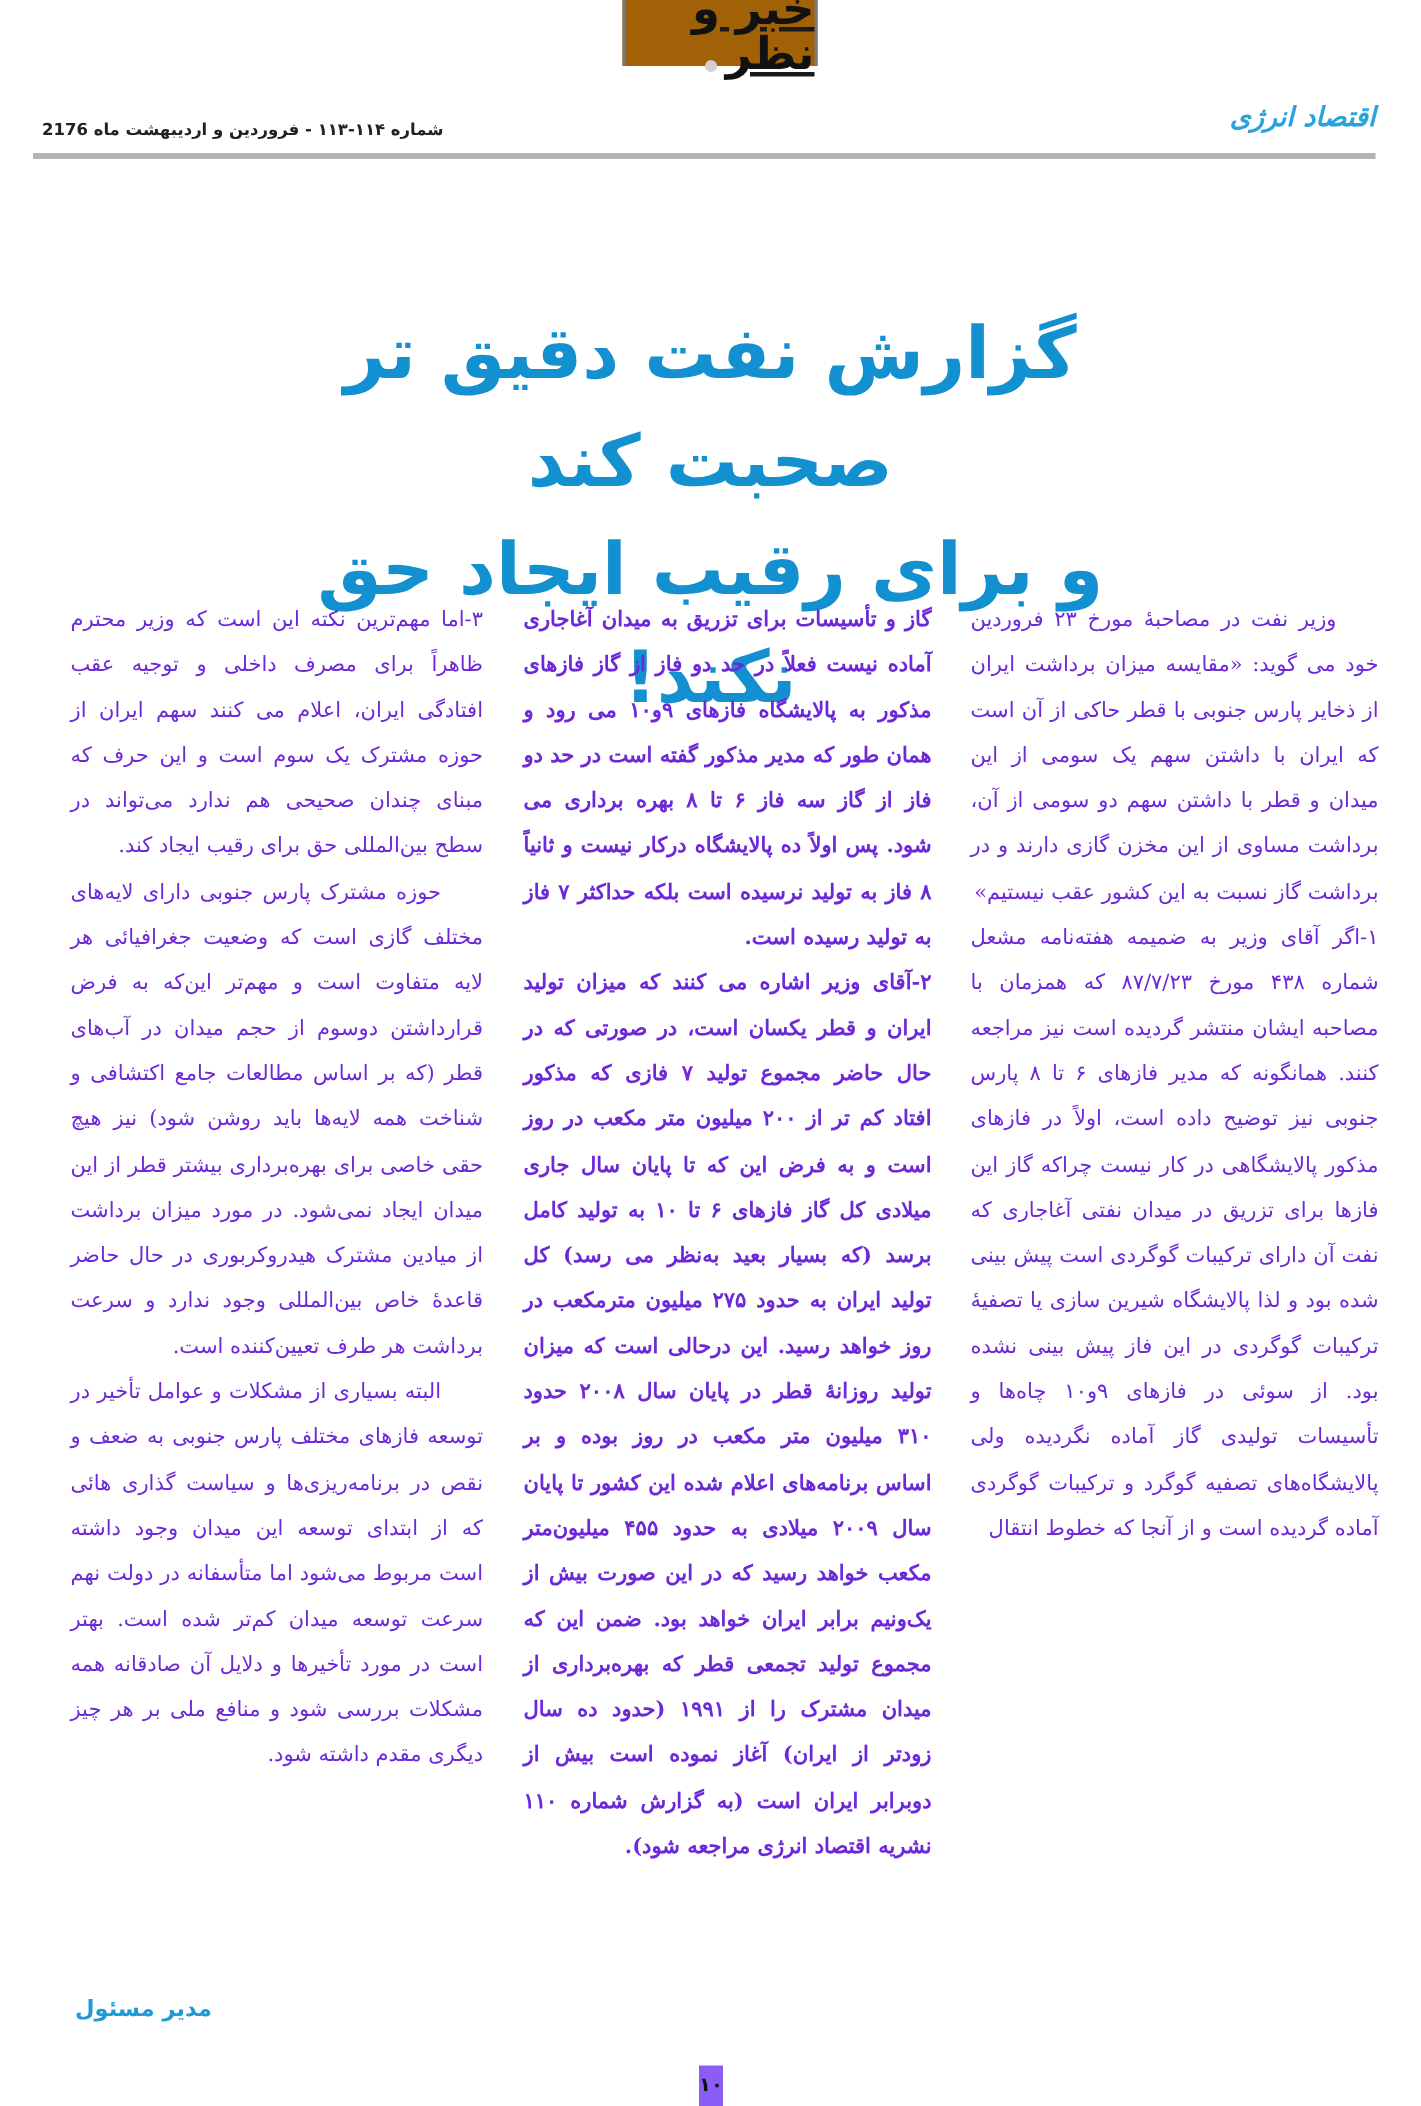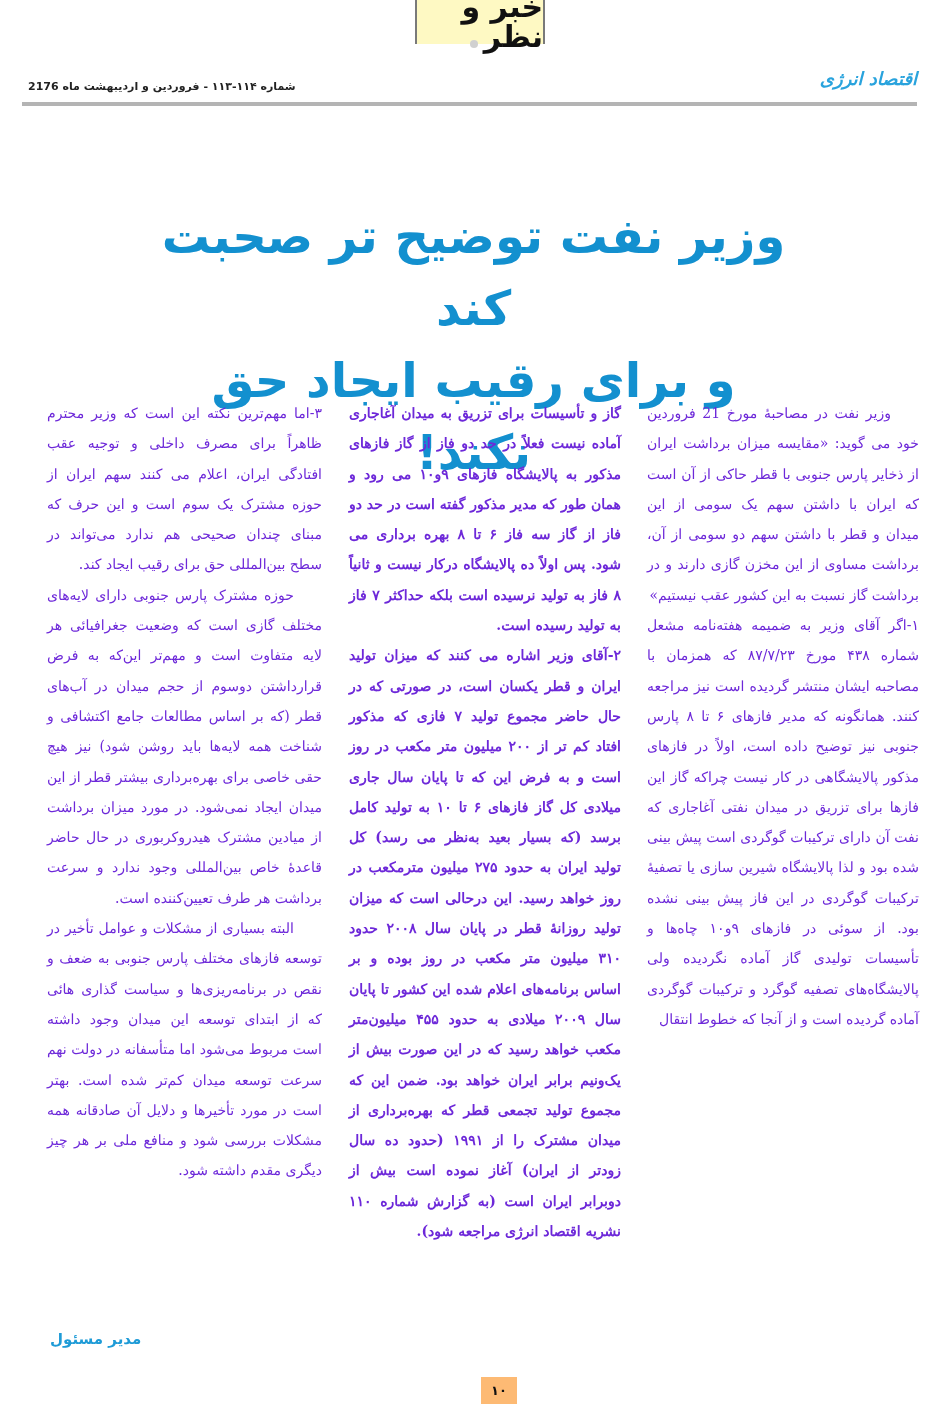--- a/index.html
+++ b/index.html
@@ -1,22 +1,22 @@
 <!DOCTYPE html>
 <html><head>
 <meta charset="utf-8">
 <style>
   * { box-sizing: border-box; margin: 0; padding: 0; }
   html, body { width: 947px; height: 1404px; background: #ffffff; overflow: hidden; }
   body { position: relative; font-family: "DejaVu Sans", sans-serif; color: #1a1a1a; }
 
   .section-badge {
     position: absolute; left: 415px; top: 0; width: 130px; height: 44px;
-    background: #fef9c3; border-left: 2px solid #7a7a7a; border-right: 2px solid #7a7a7a;
-    display: flex; align-items: center; justify-content: center;
+    background: #a16207; border-left: 2px solid #7a7a7a; border-right: 2px solid #7a7a7a;
+    display: flex; align-items: center; justify-content: center; text-decoration: underline;
   }
   .section-badge span {
     font-family: "DejaVu Sans", sans-serif; font-weight: bold; font-size: 30px;
     color: #111; direction: rtl; letter-spacing: -1px; line-height: 1;
   }
   .badge-dot { position: absolute; left: 470px; top: 40px; width: 8px; height: 8px; border-radius: 50%; background: #d0d0d0; }
   .header-rule { position: absolute; left: 22px; right: 30px; top: 102px; height: 4px; background: #b4b4b4; }
   .issue-info {
     position: absolute; left: 28px; top: 80px; direction: rtl;
     font-family: "DejaVu Sans", sans-serif; font-weight: bold; font-size: 11px; color: #222;
@@ -43,45 +43,45 @@
   .col p.indent { text-indent: 28px; }
   .col-1 { right: 0; width: 272px; }
   .col-2 { right: 298px; width: 272px; font-weight: bold; }
   .col-3 { right: 597px; width: 275px; }
   .signature {
     position: absolute; left: 50px; top: 1330px; direction: rtl;
     font-family: "DejaVu Sans", sans-serif; font-weight: bold; font-size: 15px; color: #1e9bd7;
   }
 
   .page-number {
-    position: absolute; left: 466px; top: 1377px; width: 36px; height: 27px;
-    background: #fdba74; display: flex; align-items: center; justify-content: center;
-    font-family: "DejaVu Sans", sans-serif; font-weight: bold; font-size: 13px; color: #111; margin-left: 15px;
+    position: absolute; left: 466px; top: 1377px; width: 16px; height: 27px;
+    background: #8b5cf6; display: flex; align-items: center; justify-content: center;
+    font-family: "DejaVu Sans", sans-serif; font-weight: bold; font-size: 13px; color: #111;
   }
 </style>
 </head>
 <body>
 
 <div class="section-badge">
   <span>خبر و نظر</span>
 </div>
 <div class="badge-dot"></div>
 
 <div class="issue-info">شماره ۱۱۴-۱۱۳ - فروردین و اردیبهشت ماه 2176</div>
 <div class="masthead-logo">اقتصاد انرژی</div>
 <div class="header-rule"></div>
 
 <div class="headline">
-  <div>وزیر نفت توضیح تر صحبت کند</div>
+  <div>گزارش نفت دقیق تر صحبت کند</div>
   <div>و برای رقیب ایجاد حق نکند!</div>
 </div>
 
 <div class="columns">
   <div class="col col-1">
-    <p class="indent">وزیر نفت در مصاحبهٔ مورخ 21 فروردین خود می گوید: «مقایسه میزان برداشت ایران از ذخایر پارس جنوبی با قطر حاکی از آن است که ایران با داشتن سهم یک سومی از این میدان و قطر با داشتن سهم دو سومی از آن، برداشت مساوی از این مخزن گازی دارند و در برداشت گاز نسبت به این کشور عقب نیستیم»</p>
+    <p class="indent">وزیر نفت در مصاحبهٔ مورخ ۲۳ فروردین خود می گوید: «مقایسه میزان برداشت ایران از ذخایر پارس جنوبی با قطر حاکی از آن است که ایران با داشتن سهم یک سومی از این میدان و قطر با داشتن سهم دو سومی از آن، برداشت مساوی از این مخزن گازی دارند و در برداشت گاز نسبت به این کشور عقب نیستیم»</p>
     <p>۱-اگر آقای وزیر به ضمیمه هفته‌نامه مشعل شماره ۴۳۸ مورخ ۸۷/۷/۲۳ که همزمان با مصاحبه ایشان منتشر گردیده است نیز مراجعه کنند. همانگونه که مدیر فازهای ۶ تا ۸ پارس جنوبی نیز توضیح داده است، اولاً در فازهای مذکور پالایشگاهی در کار نیست چراکه گاز این فازها برای تزریق در میدان نفتی آغاجاری که نفت آن دارای ترکیبات گوگردی است پیش بینی شده بود و لذا پالایشگاه شیرین سازی یا تصفیهٔ ترکیبات گوگردی در این فاز پیش بینی نشده بود. از سوئی در فازهای ۹و۱۰ چاه‌ها و تأسیسات تولیدی گاز آماده نگردیده ولی پالایشگاه‌های تصفیه گوگرد و ترکیبات گوگردی آماده گردیده است و از آنجا که خطوط انتقال</p>
   </div>
   <div class="col col-2">
     <p>گاز و تأسیسات برای تزریق به میدان آغاجاری آماده نیست فعلاً در حد دو فاز از گاز فازهای مذکور به پالایشگاه فازهای ۹و۱۰ می رود و همان طور که مدیر مذکور گفته است در حد دو فاز از گاز سه فاز ۶ تا ۸ بهره برداری می شود. پس اولاً ده پالایشگاه درکار نیست و ثانیاً ۸ فاز به تولید نرسیده است بلکه حداکثر ۷ فاز به تولید رسیده است.</p>
     <p>۲-آقای وزیر اشاره می کنند که میزان تولید ایران و قطر یکسان است، در صورتی که در حال حاضر مجموع تولید ۷ فازی که مذکور افتاد کم تر از ۲۰۰ میلیون متر مکعب در روز است و به فرض این که تا پایان سال جاری میلادی کل گاز فازهای ۶ تا ۱۰ به تولید کامل برسد (که بسیار بعید به‌نظر می رسد) کل تولید ایران به حدود ۲۷۵ میلیون مترمکعب در روز خواهد رسید. این درحالی است که میزان تولید روزانهٔ قطر در پایان سال ۲۰۰۸ حدود ۳۱۰ میلیون متر مکعب در روز بوده و بر اساس برنامه‌های اعلام شده این کشور تا پایان سال ۲۰۰۹ میلادی به حدود ۴۵۵ میلیون‌متر مکعب خواهد رسید که در این صورت بیش از یک‌ونیم برابر ایران خواهد بود. ضمن این که مجموع تولید تجمعی قطر که بهره‌برداری از میدان مشترک را از ۱۹۹۱ (حدود ده سال زودتر از ایران) آغاز نموده است بیش از دوبرابر ایران است (به گزارش شماره ۱۱۰ نشریه اقتصاد انرژی مراجعه شود).</p>
   </div>
   <div class="col col-3">
     <p>۳-اما مهم‌ترین نکته این است که وزیر محترم ظاهراً برای مصرف داخلی و توجیه عقب افتادگی ایران، اعلام می کنند سهم ایران از حوزه مشترک یک سوم است و این حرف که مبنای چندان صحیحی هم ندارد می‌تواند در سطح بین‌المللی حق برای رقیب ایجاد کند.</p>
     <p class="indent">حوزه مشترک پارس جنوبی دارای لایه‌های مختلف گازی است که وضعیت جغرافیائی هر لایه متفاوت است و مهم‌تر این‌که به فرض قرارداشتن دوسوم از حجم میدان در آب‌های قطر (که بر اساس مطالعات جامع اکتشافی و شناخت همه لایه‌ها باید روشن شود) نیز هیچ حقی خاصی برای بهره‌برداری بیشتر قطر از این میدان ایجاد نمی‌شود. در مورد میزان برداشت از میادین مشترک هیدروکربوری در حال حاضر قاعدهٔ خاص بین‌المللی وجود ندارد و سرعت برداشت هر طرف تعیین‌کننده است.</p>
     <p class="indent">البته بسیاری از مشکلات و عوامل تأخیر در توسعه فازهای مختلف پارس جنوبی به ضعف و نقص در برنامه‌ریزی‌ها و سیاست گذاری‌ هائی که از ابتدای توسعه این میدان وجود داشته است مربوط می‌شود اما متأسفانه در دولت نهم سرعت توسعه میدان کم‌تر شده است. بهتر است در مورد تأخیرها و دلایل آن صادقانه همه مشکلات بررسی شود و منافع ملی بر هر چیز دیگری مقدم داشته شود.</p>

